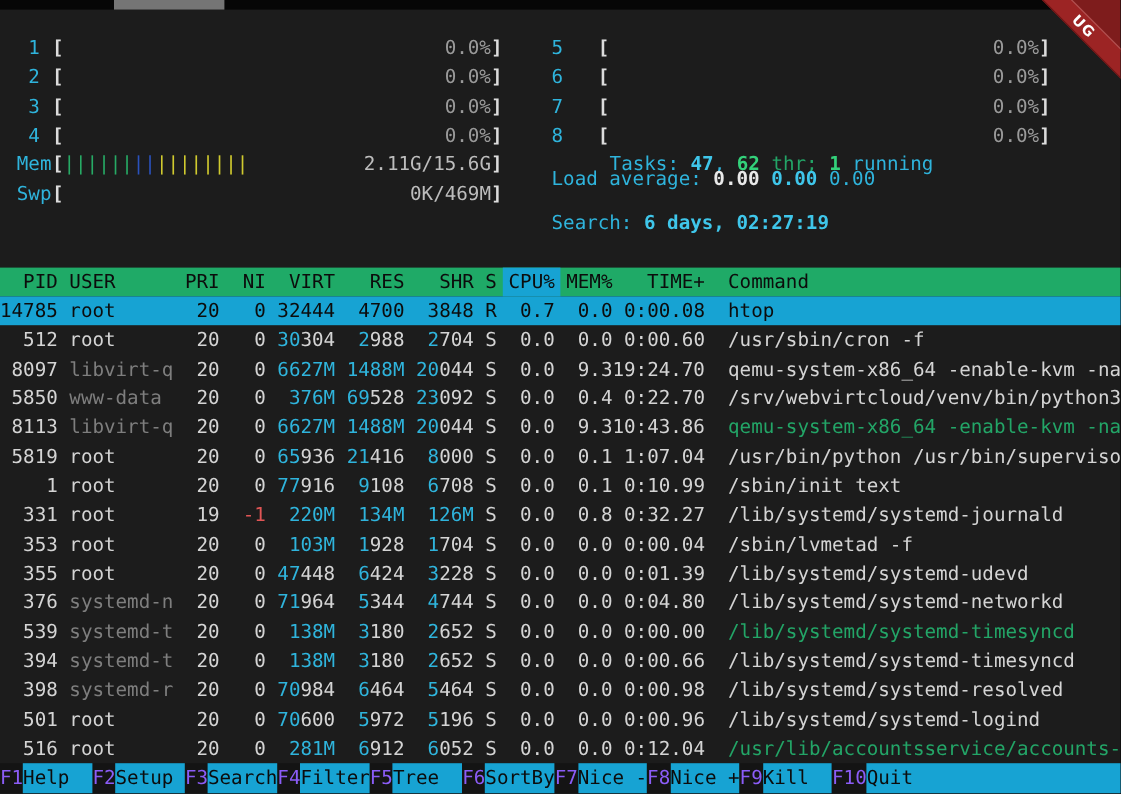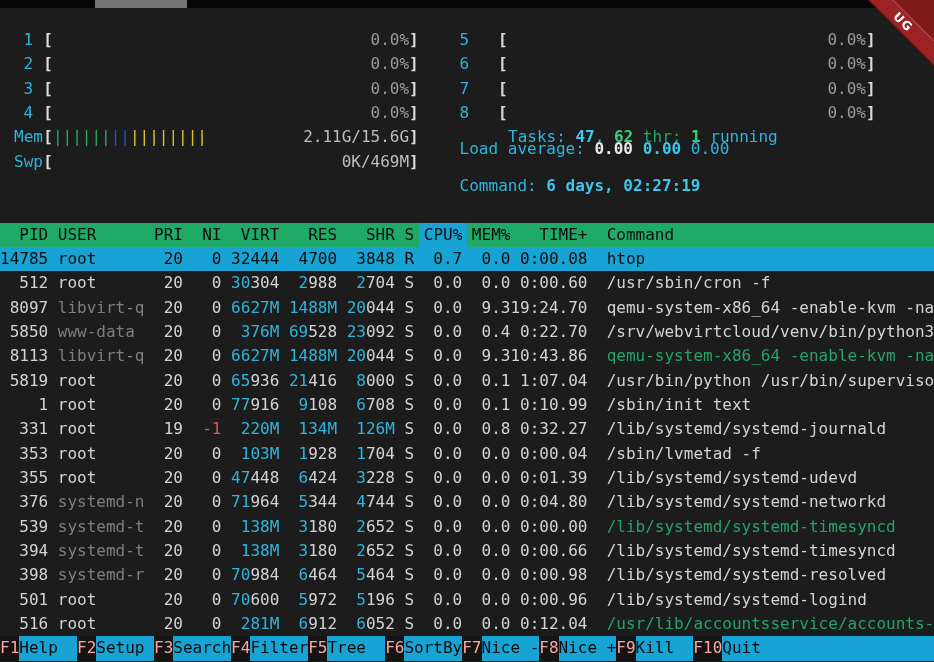--- a/index.html
+++ b/index.html
@@ -7,21 +7,21 @@
           font-family:"DejaVu Sans Mono","Liberation Mono",monospace;font-size:16px;}
   .topstrip{position:absolute;top:0;left:0;width:934px;height:8px;background:#060606;}
   .toptab{position:absolute;top:0;left:95px;width:92px;height:8px;background:#757575;}
   .line{position:absolute;left:0;width:934px;height:24.33px;line-height:24.33px;white-space:pre;}
   .cell{position:absolute;top:0;height:100%;white-space:pre;}
   .hdr{background:#1faa67;}
   .selrow{background:#17a3d3;}
   .fbar{background:#141414;}
   .sortcell{background:#17a3d3;color:#0c0c0c;text-align:right;box-sizing:border-box;}
   .flabel{background:#17a3d3;color:#0c0c0c;overflow:hidden;}
-  .fkey{color:#fca5a5;}
+  .fkey{color:#8b5cf6;}
   .t-cyan{color:#2fb4dc;}
   .t-bcyan{color:#3fc6ea;font-weight:bold;}
   .t-green{color:#23a567;}
   .t-bgreen{color:#33d17a;font-weight:bold;}
   .t-bwhite{color:#e9e9e9;font-weight:bold;}
   .t-gray{color:#9a9a9a;}
   .t-mem{color:#bdbdbd;}
   .t-brk{color:#dcdcdc;font-weight:bold;}
   .t-w{color:#d4d4d4;}
   .t-dim{color:#7e7e7e;}
@@ -52,21 +52,21 @@
       <div class="line" style="top: 76.7px;"><span class="cell t-cyan" style="left: 23.6px;">3</span><span class="cell t-brk" style="left: 43.3px;">[</span><span class="cell t-gray" style="left: 370.58px;">0.0%</span><span class="cell t-brk" style="left: 409.1px;">]</span></div>
       <div class="line" style="top: 101.03px;"><span class="cell t-cyan" style="left: 23.6px;">4</span><span class="cell t-brk" style="left: 43.3px;">[</span><span class="cell t-gray" style="left: 370.58px;">0.0%</span><span class="cell t-brk" style="left: 409.1px;">]</span></div>
       <div class="line" style="top: 28.03px;"><span class="cell t-cyan" style="left: 459.6px;">5</span><span class="cell t-brk" style="left: 498.1px;">[</span><span class="cell t-gray" style="left: 827.38px;">0.0%</span><span class="cell t-brk" style="left: 865.9px;">]</span></div>
       <div class="line" style="top: 52.37px;"><span class="cell t-cyan" style="left: 459.6px;">6</span><span class="cell t-brk" style="left: 498.1px;">[</span><span class="cell t-gray" style="left: 827.38px;">0.0%</span><span class="cell t-brk" style="left: 865.9px;">]</span></div>
       <div class="line" style="top: 76.7px;"><span class="cell t-cyan" style="left: 459.6px;">7</span><span class="cell t-brk" style="left: 498.1px;">[</span><span class="cell t-gray" style="left: 827.38px;">0.0%</span><span class="cell t-brk" style="left: 865.9px;">]</span></div>
       <div class="line" style="top: 101.03px;"><span class="cell t-cyan" style="left: 459.6px;">8</span><span class="cell t-brk" style="left: 498.1px;">[</span><span class="cell t-gray" style="left: 827.38px;">0.0%</span><span class="cell t-brk" style="left: 865.9px;">]</span></div>
       <div class="line" style="top: 125.36px;"><span class="cell t-cyan" style="left: 14px;">Mem</span><span class="cell t-brk" style="left: 43.3px;">[</span><span class="cell bar-g" style="left: 52.9px;">||||||</span><span class="cell bar-b" style="left: 110.68px;">||</span><span class="cell bar-y" style="left: 129.94px;">||||||||</span><span class="cell t-mem" style="left: 303.17px;">2.11G/15.6G</span><span class="cell t-brk" style="left: 409.1px;">]</span></div>
       <div class="line" style="top: 149.7px;"><span class="cell t-cyan" style="left: 14px;">Swp</span><span class="cell t-brk" style="left: 43.3px;">[</span><span class="cell t-mem" style="left: 341.69px;">0K/469M</span><span class="cell t-brk" style="left: 409.1px;">]</span></div>
       <div class="line" style="top: 125.36px; left: 464px; width: auto; margin-left: 44px;"><span class="t-cyan">Tasks: </span><span class="t-bcyan">47</span><span class="t-cyan">, </span><span class="t-bgreen">62</span><span class="t-green"> thr; </span><span class="t-bgreen">1</span><span class="t-cyan"> running</span></div>
       <div class="line" style="top: 137px; left: 459.6px; width: auto;"><span class="t-cyan">Load average: </span><span class="t-bwhite">0.00</span><span class="t-cyan"> </span><span class="t-bcyan">0.00</span><span class="t-cyan"> </span><span class="t-cyan">0.00</span></div>
-      <div class="line" style="top: 174.03px; left: 459.6px; width: auto;"><span class="t-cyan">Command: </span><span class="t-bcyan">6 days, 02:27:19</span></div>
+      <div class="line" style="top: 174.03px; left: 459.6px; width: auto;"><span class="t-cyan">Search: </span><span class="t-bcyan">6 days, 02:27:19</span></div>
       <div class="line hdr" style="top: 222.7px;"><span class="cell t-k" style="left: 19.26px;">PID</span><span class="cell t-k" style="left: 57.78px;">USER</span><span class="cell t-k" style="left: 154.08px;">PRI</span><span class="cell t-k" style="left: 202.23px;">NI</span><span class="cell t-k" style="left: 240.75px;">VIRT</span><span class="cell t-k" style="left: 308.16px;">RES</span><span class="cell t-k" style="left: 365.94px;">SHR</span><span class="cell t-k" style="left: 404.46px;">S</span><span class="cell sortcell" style="left: 418.96px; width: 48.17px; padding-right: 4.8px;">CPU%</span><span class="cell t-k" style="left: 471.87px;">MEM%</span><span class="cell t-k" style="left: 539.28px;">TIME+</span><span class="cell t-k" style="left: 606.69px;">Command</span></div>
       <div class="line selrow" style="top: 247.03px;"><span class="cell t-k" style="left: 0px;">14785</span><span class="cell t-k" style="left: 57.78px;">root</span><span class="cell t-k" style="left: 163.71px;">20</span><span class="cell t-k" style="left: 211.86px;">0</span><span class="cell t-k" style="left: 231.12px;">32</span><span class="cell t-k" style="left: 250.38px;">444</span><span class="cell t-k" style="left: 298.53px;">4</span><span class="cell t-k" style="left: 308.16px;">700</span><span class="cell t-k" style="left: 356.31px;">3</span><span class="cell t-k" style="left: 365.94px;">848</span><span class="cell t-k" style="left: 404.46px;">R</span><span class="cell t-k" style="left: 433.35px;">0.7</span><span class="cell t-k" style="left: 481.5px;">0.0</span><span class="cell t-k" style="left: 520.02px;">0:00.08</span><span class="cell t-k" style="left: 606.69px;">htop</span></div>
       <div class="line" style="top: 271.36px;"><span class="cell t-w" style="left: 19.26px;">512</span><span class="cell t-w" style="left: 57.78px;">root</span><span class="cell t-w" style="left: 163.71px;">20</span><span class="cell t-w" style="left: 211.86px;">0</span><span class="cell t-cyan" style="left: 231.12px;">30</span><span class="cell t-w" style="left: 250.38px;">304</span><span class="cell t-cyan" style="left: 298.53px;">2</span><span class="cell t-w" style="left: 308.16px;">988</span><span class="cell t-cyan" style="left: 356.31px;">2</span><span class="cell t-w" style="left: 365.94px;">704</span><span class="cell t-w" style="left: 404.46px;">S</span><span class="cell t-w" style="left: 433.35px;">0.0</span><span class="cell t-w" style="left: 481.5px;">0.0</span><span class="cell t-w" style="left: 520.02px;">0:00.60</span><span class="cell t-w" style="left: 606.69px;">/usr/sbin/cron -f</span></div>
       <div class="line" style="top: 295.7px;"><span class="cell t-w" style="left: 9.63px;">8097</span><span class="cell t-dim" style="left: 57.78px;">libvirt-q</span><span class="cell t-w" style="left: 163.71px;">20</span><span class="cell t-w" style="left: 211.86px;">0</span><span class="cell t-cyan" style="left: 231.12px;">6627M</span><span class="cell t-cyan" style="left: 288.9px;">1488M</span><span class="cell t-cyan" style="left: 346.68px;">20</span><span class="cell t-w" style="left: 365.94px;">044</span><span class="cell t-w" style="left: 404.46px;">S</span><span class="cell t-w" style="left: 433.35px;">0.0</span><span class="cell t-w" style="left: 481.5px;">9.3</span><span class="cell t-w" style="left: 510.39px;">19:24.70</span><span class="cell t-w" style="left: 606.69px;">qemu-system-x86_64 -enable-kvm -na</span></div>
       <div class="line" style="top: 320.03px;"><span class="cell t-w" style="left: 9.63px;">5850</span><span class="cell t-dim" style="left: 57.78px;">www-data</span><span class="cell t-w" style="left: 163.71px;">20</span><span class="cell t-w" style="left: 211.86px;">0</span><span class="cell t-cyan" style="left: 240.75px;">376M</span><span class="cell t-cyan" style="left: 288.9px;">69</span><span class="cell t-w" style="left: 308.16px;">528</span><span class="cell t-cyan" style="left: 346.68px;">23</span><span class="cell t-w" style="left: 365.94px;">092</span><span class="cell t-w" style="left: 404.46px;">S</span><span class="cell t-w" style="left: 433.35px;">0.0</span><span class="cell t-w" style="left: 481.5px;">0.4</span><span class="cell t-w" style="left: 520.02px;">0:22.70</span><span class="cell t-w" style="left: 606.69px;">/srv/webvirtcloud/venv/bin/python3</span></div>
       <div class="line" style="top: 344.36px;"><span class="cell t-w" style="left: 9.63px;">8113</span><span class="cell t-dim" style="left: 57.78px;">libvirt-q</span><span class="cell t-w" style="left: 163.71px;">20</span><span class="cell t-w" style="left: 211.86px;">0</span><span class="cell t-cyan" style="left: 231.12px;">6627M</span><span class="cell t-cyan" style="left: 288.9px;">1488M</span><span class="cell t-cyan" style="left: 346.68px;">20</span><span class="cell t-w" style="left: 365.94px;">044</span><span class="cell t-w" style="left: 404.46px;">S</span><span class="cell t-w" style="left: 433.35px;">0.0</span><span class="cell t-w" style="left: 481.5px;">9.3</span><span class="cell t-w" style="left: 510.39px;">10:43.86</span><span class="cell t-green" style="left: 606.69px;">qemu-system-x86_64 -enable-kvm -na</span></div>
       <div class="line" style="top: 368.69px;"><span class="cell t-w" style="left: 9.63px;">5819</span><span class="cell t-w" style="left: 57.78px;">root</span><span class="cell t-w" style="left: 163.71px;">20</span><span class="cell t-w" style="left: 211.86px;">0</span><span class="cell t-cyan" style="left: 231.12px;">65</span><span class="cell t-w" style="left: 250.38px;">936</span><span class="cell t-cyan" style="left: 288.9px;">21</span><span class="cell t-w" style="left: 308.16px;">416</span><span class="cell t-cyan" style="left: 356.31px;">8</span><span class="cell t-w" style="left: 365.94px;">000</span><span class="cell t-w" style="left: 404.46px;">S</span><span class="cell t-w" style="left: 433.35px;">0.0</span><span class="cell t-w" style="left: 481.5px;">0.1</span><span class="cell t-w" style="left: 520.02px;">1:07.04</span><span class="cell t-w" style="left: 606.69px;">/usr/bin/python /usr/bin/superviso</span></div>
       <div class="line" style="top: 393.03px;"><span class="cell t-w" style="left: 38.52px;">1</span><span class="cell t-w" style="left: 57.78px;">root</span><span class="cell t-w" style="left: 163.71px;">20</span><span class="cell t-w" style="left: 211.86px;">0</span><span class="cell t-cyan" style="left: 231.12px;">77</span><span class="cell t-w" style="left: 250.38px;">916</span><span class="cell t-cyan" style="left: 298.53px;">9</span><span class="cell t-w" style="left: 308.16px;">108</span><span class="cell t-cyan" style="left: 356.31px;">6</span><span class="cell t-w" style="left: 365.94px;">708</span><span class="cell t-w" style="left: 404.46px;">S</span><span class="cell t-w" style="left: 433.35px;">0.0</span><span class="cell t-w" style="left: 481.5px;">0.1</span><span class="cell t-w" style="left: 520.02px;">0:10.99</span><span class="cell t-w" style="left: 606.69px;">/sbin/init text</span></div>
       <div class="line" style="top: 417.36px;"><span class="cell t-w" style="left: 19.26px;">331</span><span class="cell t-w" style="left: 57.78px;">root</span><span class="cell t-w" style="left: 163.71px;">19</span><span class="cell t-red" style="left: 202.23px;">-1</span><span class="cell t-cyan" style="left: 240.75px;">220M</span><span class="cell t-cyan" style="left: 298.53px;">134M</span><span class="cell t-cyan" style="left: 356.31px;">126M</span><span class="cell t-w" style="left: 404.46px;">S</span><span class="cell t-w" style="left: 433.35px;">0.0</span><span class="cell t-w" style="left: 481.5px;">0.8</span><span class="cell t-w" style="left: 520.02px;">0:32.27</span><span class="cell t-w" style="left: 606.69px;">/lib/systemd/systemd-journald</span></div>
       <div class="line" style="top: 441.69px;"><span class="cell t-w" style="left: 19.26px;">353</span><span class="cell t-w" style="left: 57.78px;">root</span><span class="cell t-w" style="left: 163.71px;">20</span><span class="cell t-w" style="left: 211.86px;">0</span><span class="cell t-cyan" style="left: 240.75px;">103M</span><span class="cell t-cyan" style="left: 298.53px;">1</span><span class="cell t-w" style="left: 308.16px;">928</span><span class="cell t-cyan" style="left: 356.31px;">1</span><span class="cell t-w" style="left: 365.94px;">704</span><span class="cell t-w" style="left: 404.46px;">S</span><span class="cell t-w" style="left: 433.35px;">0.0</span><span class="cell t-w" style="left: 481.5px;">0.0</span><span class="cell t-w" style="left: 520.02px;">0:00.04</span><span class="cell t-w" style="left: 606.69px;">/sbin/lvmetad -f</span></div>

